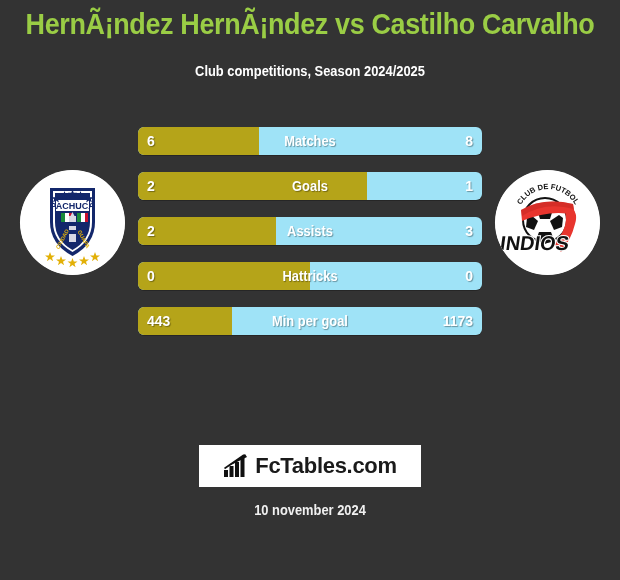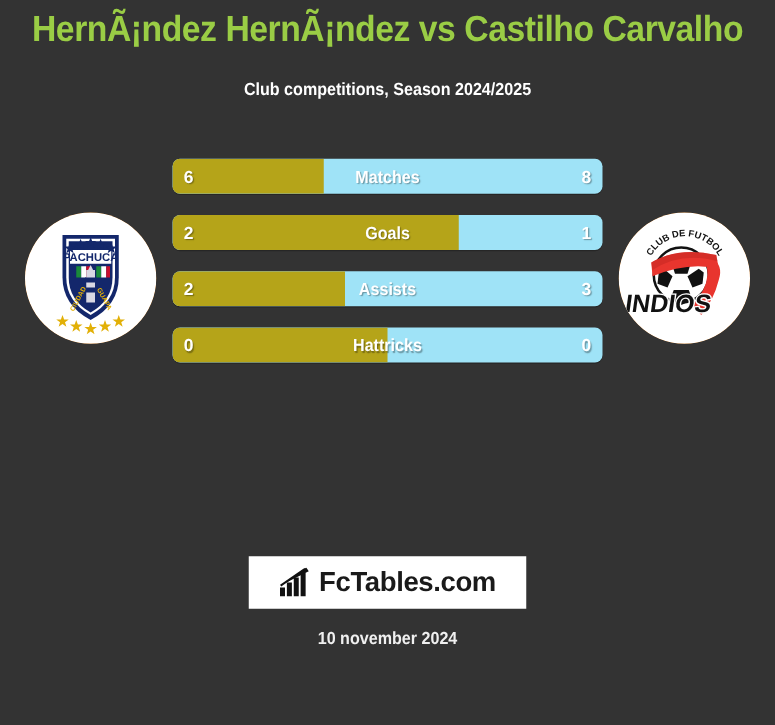--- a/index.html
+++ b/index.html
@@ -28,21 +28,21 @@
     font-size:14px;
     font-weight:bold;
     transform:scaleX(0.92);
     transform-origin:center top;
   }
 
   .badge{
     position:absolute;top:170px;
     width:105px;height:105px;
     border-radius:50%;
-    background:#fdba74;
+    background:#e5e5e5;
     overflow:hidden;
   }
   .badge.left{left:20px;}
   .badge.right{left:495px;}
   .badge svg{display:block;width:105px;height:105px;}
 
   .bars{
     position:absolute;left:138px;top:127px;
     width:344px;
   }
@@ -202,20 +202,26 @@
 
     <div class="bar-row">
       <div class="bar-fill" style="width:50%"></div>
       <div class="bar-home">0</div>
       <div class="bar-label">Hattricks</div>
       <div class="bar-away">0</div>
     </div>
 
 
 
+    <div class="bar-row">
+      <div class="bar-fill" style="width:27.4%"></div>
+      <div class="bar-home">443</div>
+      <div class="bar-label">Min per goal</div>
+      <div class="bar-away">1173</div>
+    </div>
 
   </div>
 
   <div class="logo-box">
     <svg class="logo-icon" width="26" height="24" viewBox="0 0 26 24">
       <rect x="1" y="16" width="4" height="7" fill="#111111"></rect>
       <rect x="6.5" y="12" width="4" height="11" fill="#111111"></rect>
       <rect x="12" y="8" width="4" height="15" fill="#111111"></rect>
       <rect x="17.5" y="4" width="4" height="19" fill="#111111"></rect>
       <path d="M2 14 L22 0 L24 3 Z" fill="#111111"></path>

